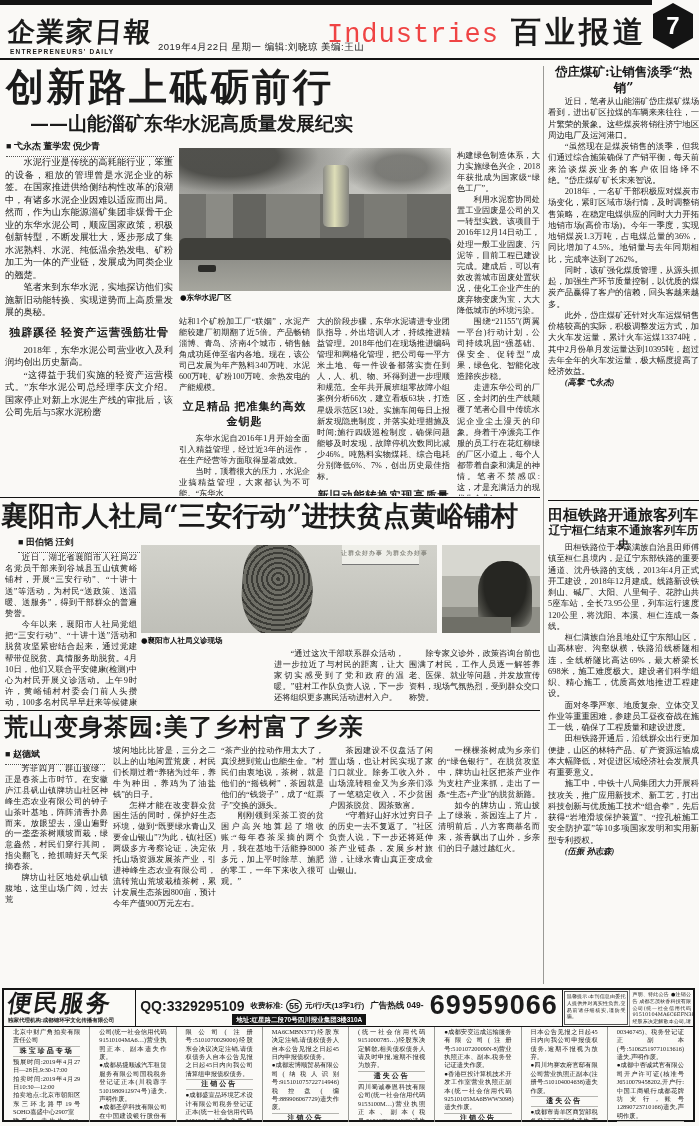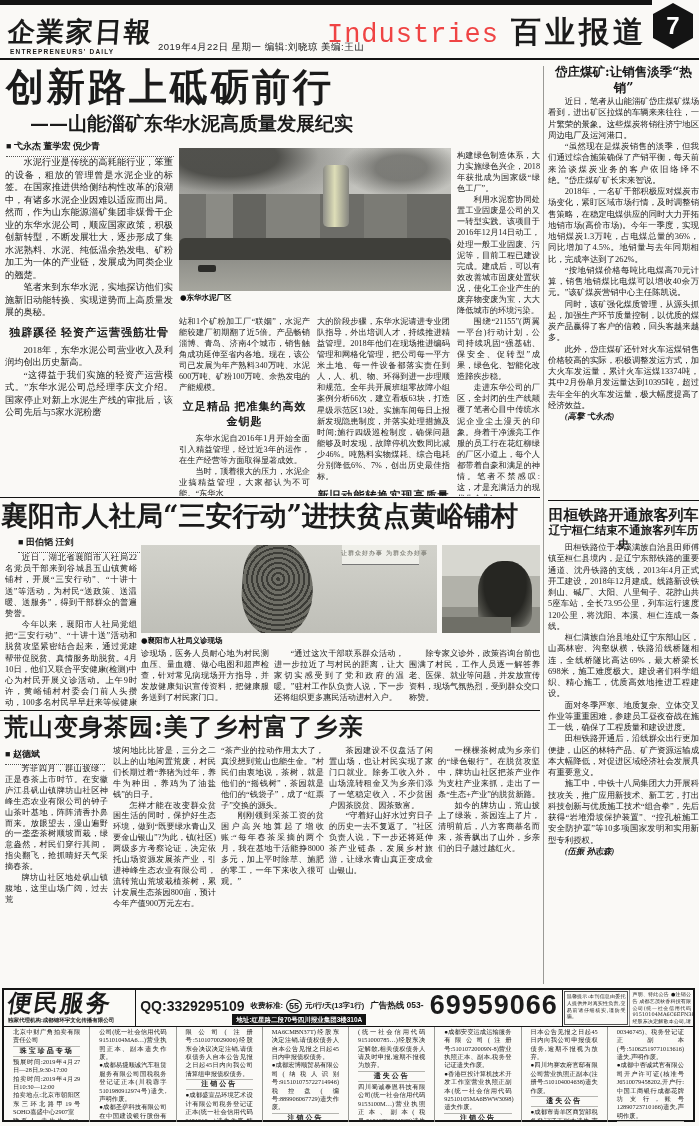--- a/index.html
+++ b/index.html
@@ -31,21 +31,21 @@
           border-bottom:1px dotted #555;padding-bottom:3px;}
   .caption{position:absolute;font:700 7.5px "DejaVu Serif","Liberation Serif",serif;color:#111;}
   .hrule{position:absolute;height:1px;background:#141414;}
   .vrule{position:absolute;width:1px;background:#9a9a96;}
   
   .hl-main{position:absolute;left:6px;top:66px;font:900 38px/1.1 "DejaVu Serif","Liberation Serif",serif;letter-spacing:3px;}
   .hl-sub{position:absolute;left:30px;top:114px;font:700 19px/1 "DejaVu Serif","Liberation Serif",serif;}
   .hl-dz{position:absolute;left:548px;top:64px;width:151px;text-align:center;
          font:900 12.5px/1.3 "DejaVu Serif","Liberation Serif",serif;}
   .hl-xy{position:absolute;left:1px;top:501px;width:538px;font:900 27px/1.1 "DejaVu Serif","Liberation Serif",serif;letter-spacing:0;}
-  .hl-th{position:absolute;left:548px;top:506px;width:151px;text-align:center;font:900 15px/1.2 "DejaVu Serif","Liberation Serif",serif;}
+  .hl-th{position:absolute;left:548px;top:506px;width:151px;font:900 15px/1.2 "DejaVu Serif","Liberation Serif",serif;}
   .hl-th-sub{position:absolute;left:548px;top:524px;width:151px;text-align:center;font:700 11.5px/1.2 "DejaVu Serif","Liberation Serif",serif;}
   .hl-tea{position:absolute;left:4px;top:714px;font:900 24px/1.1 "DejaVu Serif","Liberation Serif",serif;letter-spacing:1px;}
   
   .photo{position:absolute;overflow:hidden;background:#c9c9c4;}
   .pm-sky{position:absolute;inset:0;background:linear-gradient(180deg,#cbcbc6 0%,#bdbdb8 45%,#a9a9a3 100%);}
   .pm-branch{position:absolute;left:-20px;top:-18px;width:230px;height:90px;
      background:radial-gradient(ellipse at 30% 30%,rgba(40,40,36,.75) 0 22%,rgba(40,40,36,.25) 40%,transparent 65%);}
   .pm-branch2{position:absolute;right:-10px;top:-10px;width:120px;height:60px;
      background:radial-gradient(ellipse,rgba(50,50,46,.5) 0 30%,transparent 70%);}
   .pm-tower{position:absolute;left:53%;top:12%;width:26px;height:62px;border-radius:5px;
@@ -147,21 +147,20 @@
       <p class="para">围绕“21155”(两翼一平台)行动计划，公司持续巩固“强基础、保安全、促转型”成果，绿色化、智能化改造蹄疾步稳。</p>
       <p class="para">走进东华公司的厂区，全封闭的生产线颠覆了笔者心目中传统水泥企业尘土漫天的印象。身着干净漂亮工作服的员工行在花红柳绿的厂区小道上，每个人都带着自豪和满足的神情。笔者不禁感叹:这，才是充满活力的现代化企业!</p>
     </div>
 
   <div class="vrule" style="left:543px;top:66px;height:918px;"></div>
   <div class="hl-dz">岱庄煤矿:让销售淡季“热销”</div>
   <div class="col" style="left:548px;top:96px;width:151px;height:398px;font-size:8.4px;line-height:1.34;overflow:hidden;">
       <p class="para">近日，笔者从山能淄矿岱庄煤矿煤场看到，进出矿区拉煤的车辆来来往往，一片繁荣的景象。这些煤炭将销往济宁地区周边电厂及运河港口。</p>
       <p class="para">“虽然现在是煤炭销售的淡季，但我们通过综合施策确保了产销平衡，每天前来洽谈煤炭业务的客户依旧络绎不绝。”岱庄煤矿矿长宋来智说。</p>
       <p class="para">2018年，一名矿干部积极应对煤炭市场变化，紧盯区域市场行情，及时调整销售策略，在稳定电煤供应的同时大力开拓地销市场(高价市场)。今年一季度，实现地销煤炭1.3万吨，占电煤总量的36%，同比增加了4.5%。地销量与去年同期相比，完成率达到了262%。</p>
-      <p class="para">“按地销煤价格每吨比电煤高70元计算，销售地销煤比电煤可以增收40余万元。”该矿煤炭营销中心主任陈凯说。</p>
       <p class="para">同时，该矿强化煤质管理，从源头抓起，加强生产环节质量控制，以优质的煤炭产品赢得了客户的信赖，回头客越来越多。</p>
       <p class="para">此外，岱庄煤矿还针对火车运煤销售价格较高的实际，积极调整发运方式，加大火车发运量，累计火车运煤13374吨，其中2月份单月发运量达到10395吨，超过去年全年的火车发运量，极大幅度提高了经济效益。</p>
       <p class="para sign">(高擎 弋永杰)</p>
     </div>
 
   <div class="hrule" style="left:0;top:497px;width:540px;"></div>
   <div class="hl-xy">襄阳市人社局“三安行动”进扶贫点黄峪铺村</div>
   <div class="byline" style="left:18px;top:536px;width:130px;">■ 田伯韬 汪剑</div>
   <div class="col" style="left:5px;top:552px;width:132px;height:156px;font-size:8.4px;line-height:1.33;overflow:hidden;">
       <p class="para">近日，湖北省襄阳市人社局22名党员干部来到谷城县五山镇黄峪铺村，开展“三安行动”、“十讲十送”等活动，为村民“送政策、送温暖、送服务”，得到干部群众的普遍赞誉。</p>
@@ -174,23 +173,20 @@
     <div class="xy1-tent"></div>
     <div class="xy1-slogan">让群众好办事 为群众办好事</div>
   </div>
   <div class="photo" style="left:442px;top:545px;width:98px;height:88px;">
     <div class="xy2-bg"></div>
     <div class="xy2-fig"></div>
     <div class="xy2-desk"></div>
   </div>
   <div class="caption" style="left:141px;top:636px;">●襄阳市人社局义诊现场</div>
 
-  <div class="col" style="left:141px;top:649px;width:128px;height:60px;font-size:8.2px;line-height:1.33;overflow:hidden;">
-      <p class="para cont">诊现场，医务人员耐心地为村民测血压、量血糖、做心电图和超声检查，针对常见病现场开方指导，并发放健康知识宣传资料，把健康服务送到了村民家门口。</p>
-    </div>
   <div class="col" style="left:274px;top:649px;width:130px;height:60px;font-size:8.2px;line-height:1.33;overflow:hidden;">
       <p class="para">“通过这次干部联系群众活动，进一步拉近了与村民的距离，让大家切实感受到了党和政府的温暖。”驻村工作队负责人说，下一步还将组织更多惠民活动进村入户。</p>
     </div>
   <div class="col" style="left:409px;top:649px;width:131px;height:60px;font-size:8.2px;line-height:1.33;overflow:hidden;">
       <p class="para">除专家义诊外，政策咨询台前也围满了村民，工作人员逐一解答养老、医保、就业等问题，并发放宣传资料，现场气氛热烈，受到群众交口称赞。</p>
     </div>
 
   <div class="hrule" style="left:548px;top:500px;width:151px;"></div>
   <div class="hl-th">田桓铁路开通旅客列车</div>
   <div class="hl-th-sub">辽宁桓仁结束不通旅客列车历史</div>
@@ -234,21 +230,21 @@
         <div class="cls-agency">独家代理机构:成都锦环宇文化传播有限公司</div>
       </div>
       <div class="cls-mid">
         <div class="cls-row1">
           <span class="cls-qq">QQ:3329295109</span>
           <span class="cls-fee">
             <span>收费标准:</span>
             <span class="fee-circle">55</span>
             <span>元/行/天(13字1行)</span>
           </span>
-          <span class="cls-hotline-pre">广告热线 053-</span>
+          <span class="cls-hotline-pre">广告热线 049-</span>
           <span class="cls-hotline">69959066</span>
         </div>
         <div class="cls-addr">地址:红星路二段70号四川报业集团3楼310A</div>
       </div>
       <div class="cls-notice">
         <div>温馨提示:本刊信息由委托人提供并对真实性负责,交易前请仔细核实,谨防受骗。</div>
         <div>声明、特此公告 ●注销公告 成都艺茂秋香科技有限公司(统一社会信用代码91510104MA6C6EFN38)经股东决定解散本公司,请债权债务人自本公告之日起45日内向本公司清算组申报债权。</div>
       </div>
     </div>
     <div class="ads">

